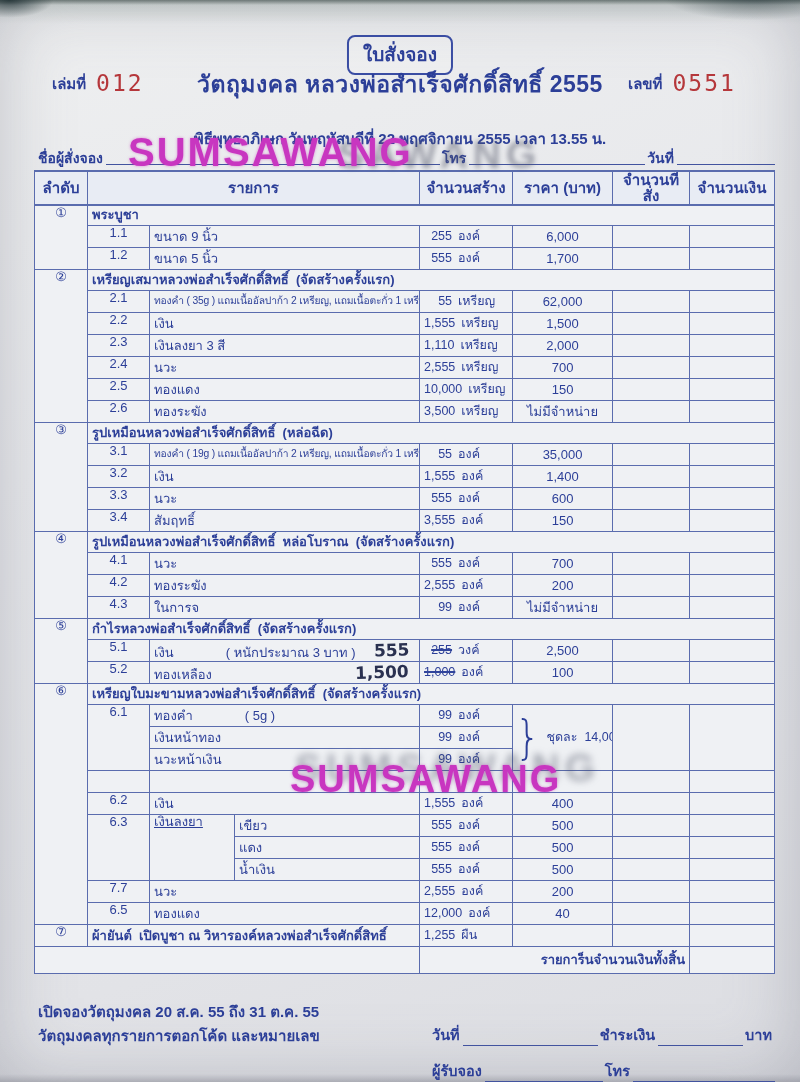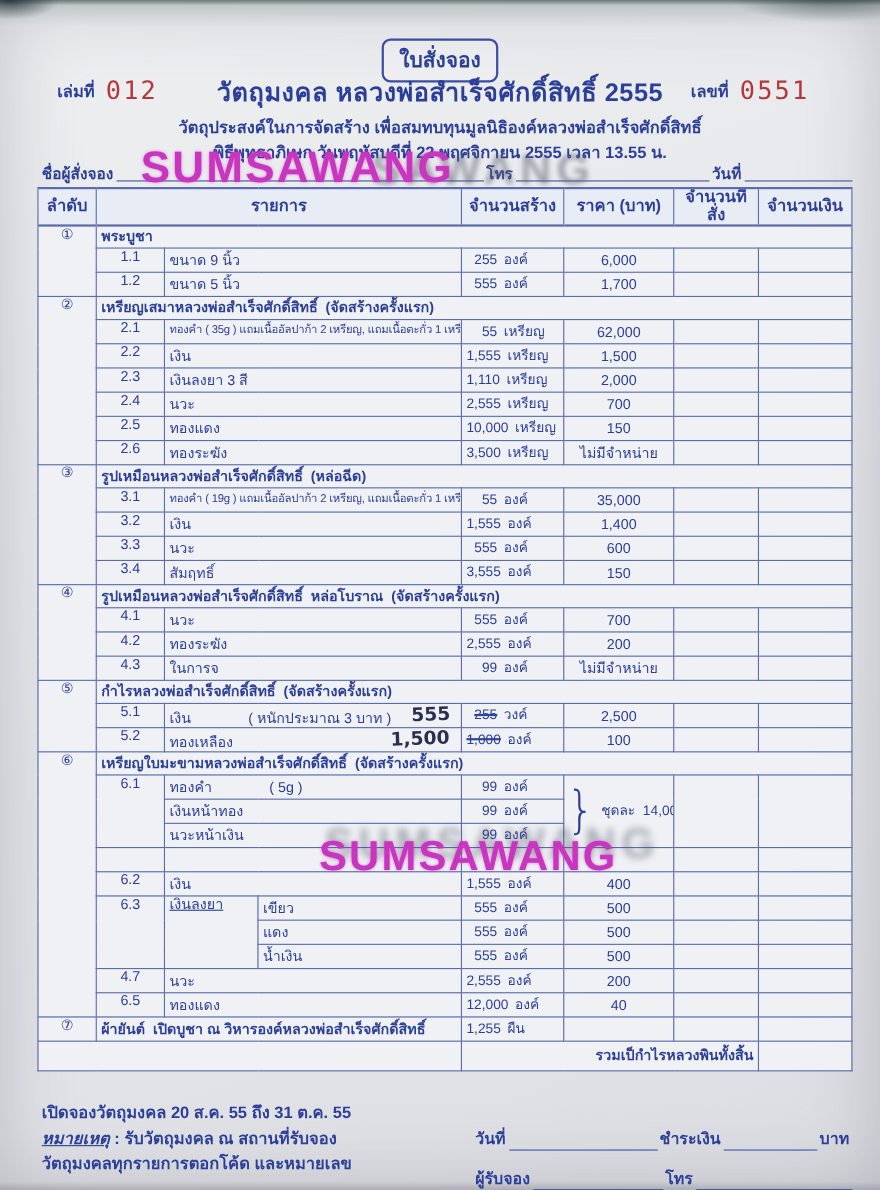--- a/index.html
+++ b/index.html
@@ -107,21 +107,20 @@
   <div class="titlerow">
     <div class="bookno">
       <span>เล่มที่</span><span class="rednum">012</span>
     </div>
     <div class="title">วัตถุมงคล  หลวงพ่อสำเร็จศักดิ์สิทธิ์  2555</div>
     <div class="serial">
       <span>เลขที่</span><span class="rednum">0551</span>
     </div>
   </div>
 
-  <div class="sub1">วัตถุประสงค์ในการจัดสร้าง  เพื่อสมทบทุนมูลนิธิองค์หลวงพ่อสำเร็จศักดิ์สิทธิ์</div>
   <div class="sub2">พิธีพุทธาภิเษก  วันพฤหัสบดีที่  22  พฤศจิกายน  2555  เวลา  13.55 น.</div>
 
   <div class="namerow">
     <span class="lbl">ชื่อผู้สั่งจอง</span>
     <span class="fill f1"></span>
     <span class="lbl">โทร</span>
     <span class="fill f2"></span>
     <span class="lbl">วันที่</span>
     <span class="fill f3"></span>
   </div>
@@ -578,21 +577,21 @@
             <div class="qflex">
               <span class="qn">555</span>
               <span class="qu">องค์</span>
             </div>
           </td>
           <td class="price">500</td>
           <td class="ordered"></td>
           <td class="amount br"></td>
         </tr>
         <tr style="height:22px">
-          <td class="itemno">4.7</td>
+          <td class="itemno">7.7</td>
           <td class="name" colspan="2">
             <div class="nflex">
               <span class="nm">นวะ</span>
             </div>
           </td>
           <td class="qty">
             <div class="qflex">
               <span class="qn">2,555</span>
               <span class="qu">องค์</span>
             </div>
@@ -626,29 +625,28 @@
               <span class="qn">1,255</span>
               <span class="qu">ผืน</span>
             </div>
           </td>
           <td class="price bb"></td>
           <td class="ordered bb"></td>
           <td class="amount br bb"></td>
         </tr>
         <tr style="height:27px">
           <td class="ghostcell" colspan="4"></td>
-          <td class="total bb" colspan="3">รวมเป็กำไรหลวงพินทั้งสิ้น</td>
+          <td class="total bb" colspan="3">รายการ็นจำนวนเงินทั้งสิ้น</td>
           <td class="amount br bb"></td>
         </tr>
       </tbody>
     </table>
 
   <div class="footL">
     <div>เปิดจองวัตถุมงคล  20 ส.ค. 55  ถึง  31 ต.ค. 55</div>
-    <div><span class="notelabel">หมายเหตุ</span><span> : รับวัตถุมงคล ณ สถานที่รับจอง</span></div>
     <div>วัตถุมงคลทุกรายการตอกโค้ด  และหมายเลข</div>
   </div>
 
   <div class="footR fr1 frow">
     <span class="lbl">วันที่</span>
     <span class="fill" style="width:135px"></span>
     <span class="lbl">ชำระเงิน</span>
     <span class="fill" style="flex:1"></span>
     <span class="lbl">บาท</span>
   </div>

